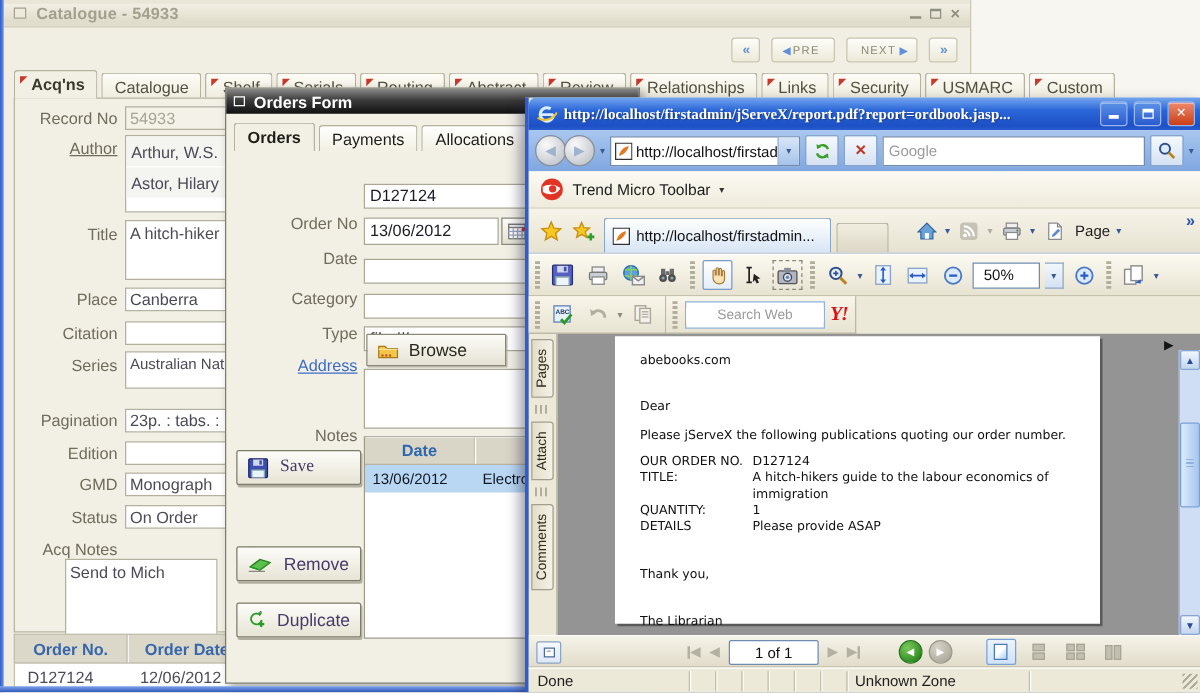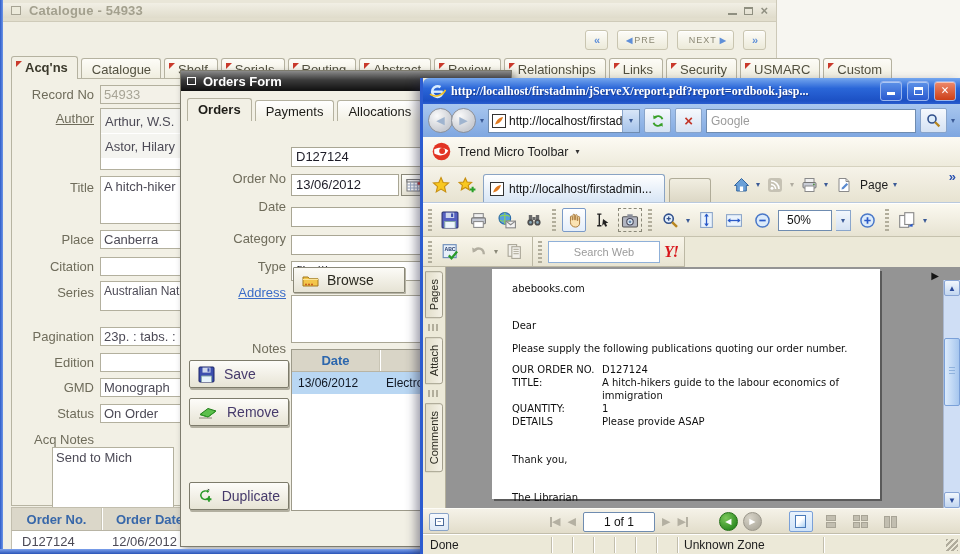--- a/index.html
+++ b/index.html
@@ -329,30 +329,30 @@
           <circle cx="7" cy="11.4" r="1" fill="#c8581c"></circle>
           <circle cx="10" cy="11.4" r="1" fill="#c8581c"></circle>
         </svg>
       <span class="lbl">Browse</span>
     </div>
     <div class="orow topal" style="top:224px;left:5px;align-items:flex-start;">
       <span class="olabel" style="padding-top:2px;">Notes</span>
       <textarea class="oarea" value="" style=""></textarea>
     </div>
 
-    <div class="sidebtn" style="top:289px;">
+    <div class="sidebtn" style="top:289px;font-family:Liberation Serif, serif;">
       <svg width="17" height="17" viewBox="0 0 17 17">
           <rect x="1" y="1" width="15" height="15" rx="1" fill="#3d4fae" stroke="#1c2566"></rect>
           <rect x="4.5" y="1.6" width="8" height="5" fill="#cfd8ec"></rect>
           <rect x="9.5" y="2.3" width="2" height="3.4" fill="#3d4fae"></rect>
           <path d="M3.5 16V10h10v6" fill="#e8f4fc" stroke="#8aa"></path>
         </svg>
       <span class="lbl">Save</span>
     </div>
-    <div class="sidebtn" style="top:327px;">
+    <div class="sidebtn" style="top:366px;">
       <svg width="20" height="14" viewBox="0 0 20 14">
           <path d="M2 9.5l8-6 8 2.5-8 6z" fill="#5cc04c" stroke="#1f7a18"></path>
           <path d="M2 9.5l8 2.5 8-6" fill="none" stroke="#2f9a28"></path>
           <path d="M1 13h13" stroke="#8a8878"></path>
         </svg>
       <span class="lbl">Remove</span>
     </div>
     <div class="sidebtn" style="top:411px;">
       <svg width="18" height="18" viewBox="0 0 18 18">
           <path d="M12.5 4.2A5.3 5.3 0 1 0 14 9" fill="none" stroke="#2a9a28" stroke-width="1.8"></path>
@@ -651,21 +651,21 @@
         <span class="vgrip"></span>
         <span class="vtab">Attach</span>
         <span class="vgrip"></span>
         <span class="vtab">Comments</span>
       </div>
 
       <div class="pdf-page">
         <div class="doc">
           <div class="vendor">abebooks.com</div>
           <div class="salut">Dear</div>
-          <div class="intro">Please supply the following publications quoting our order number.</div>
+          <div class="intro">Please jServeX the following publications quoting our order number.</div>
           <div class="rows">
             <div class="doc-row">
                 <span class="dl">OUR ORDER NO.</span>
                 <span class="dv">D127124</span>
               </div>
             <div class="doc-row">
                 <span class="dl">TITLE:</span>
                 <span class="dv">A hitch-hikers guide to the labour economics of immigration</span>
               </div>
             <div class="doc-row">

